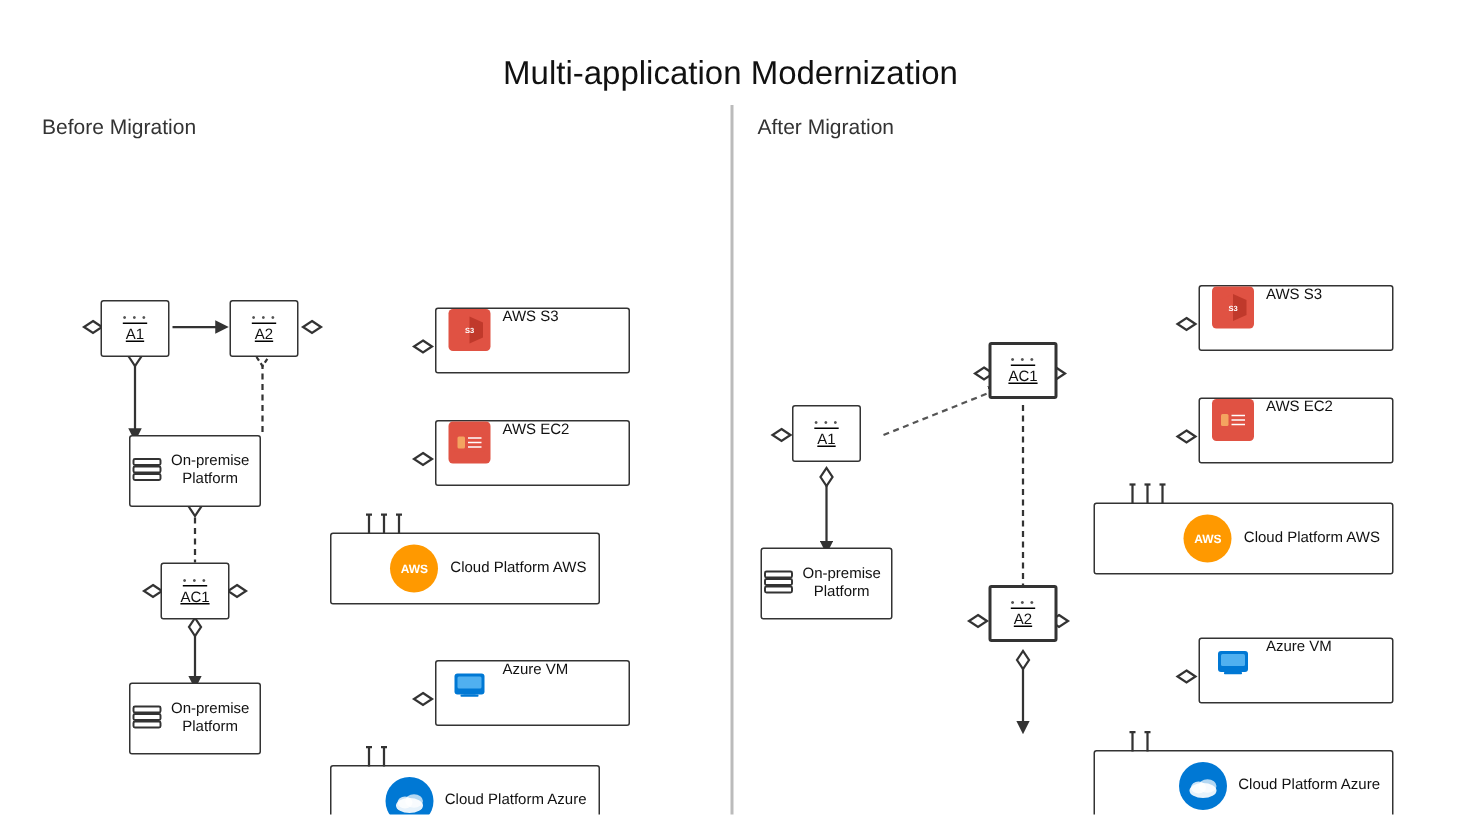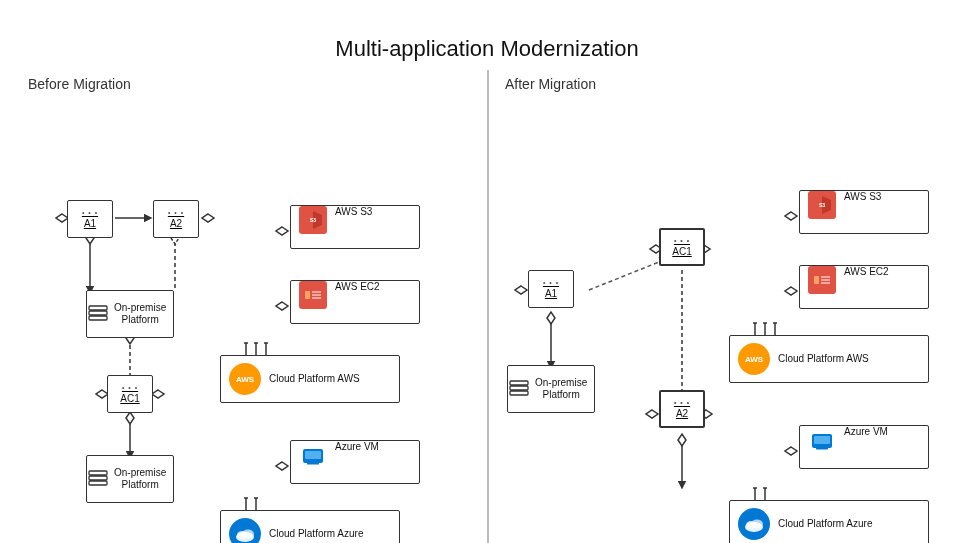--- a/index.html
+++ b/index.html
@@ -83,20 +83,21 @@
       gap: 5px;
     }
     
     .cloud-box {
       width: 148px;
       height: 48px;
       display: flex;
       align-items: center;
       gap: 8px;
       padding: 0 8px;
+      justify-content: flex-end;
     }
     
     .service-box {
       width: 130px;
       height: 44px;
       display: flex;
       gap: 8px;
       padding: 0 8px;
     }
     

